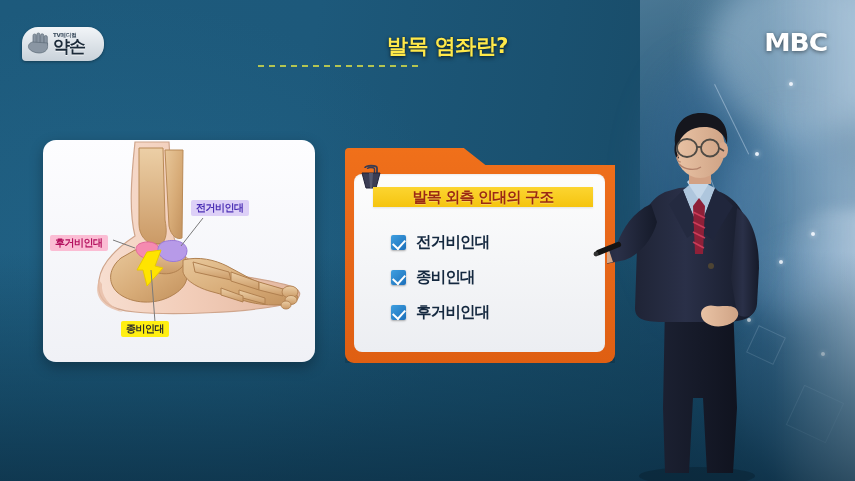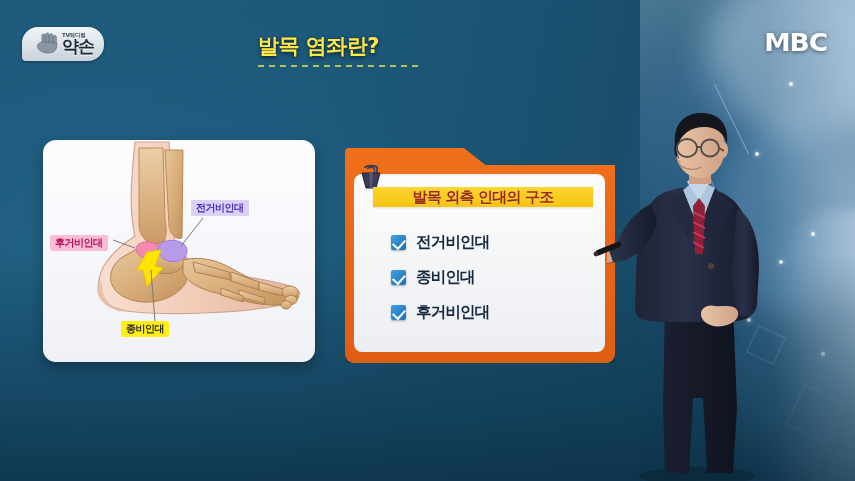--- a/index.html
+++ b/index.html
@@ -46,32 +46,32 @@
   .node{ position:absolute; width:4px; height:4px; border-radius:50%; background:rgba(245,250,255,.92); box-shadow:0 0 5px rgba(255,255,255,.75); }
   .edge{ position:absolute; height:1px; background:rgba(220,235,250,.40); transform-origin:0 0; }
   .hexa{ position:absolute; width:44px; height:44px; border:1px solid rgba(190,215,240,.30); transform:rotate(25deg); }
 
   
   #logo{
     position:absolute; left:22px; top:27px; width:82px; height:34px;
     background:linear-gradient(to bottom,#f2f5f8,#c9d2da);
     border-radius:16px 16px 16px 4px;
     box-shadow:0 1px 3px rgba(0,0,0,.35);
-    display:flex; align-items:center; padding-left:13px;
+    display:flex; align-items:center; padding-left:4px;
   }
   #logo .hand{ width:26px; height:26px; position:relative; flex:none; }
   #logo .hand svg{ display:block; }
   #logo .txt{ display:flex; flex-direction:column; align-items:flex-start; line-height:1; margin-left:1px; }
   #logo .sub{ font-size:5.5px; color:#3a4c5d; letter-spacing:-.2px; font-weight:bold; }
   #logo .main{ font-size:17px; font-weight:bold; color:#1c2b3a; letter-spacing:-1px; margin-top:0px;
                text-shadow:0 1px 0 rgba(255,255,255,.7); }
 
   
   #headline{
-    position:absolute; left:258px; top:32px; width:250px; text-align:left;
+    position:absolute; left:258px; top:32px; width:250px; text-align:right;
   }
   #headline .h{
     font-size:21px; font-weight:bold; color:#ffe94a; letter-spacing:-.5px;
     text-shadow:0 2px 4px rgba(0,0,0,.55), 0 0 2px rgba(0,0,0,.5);
   }
   #headline .dash{
     margin-top:5px; height:2px; width:165px;
     background:repeating-linear-gradient(to right,#cfd84a 0 6px,transparent 6px 11px);
     opacity:.85;
   }

